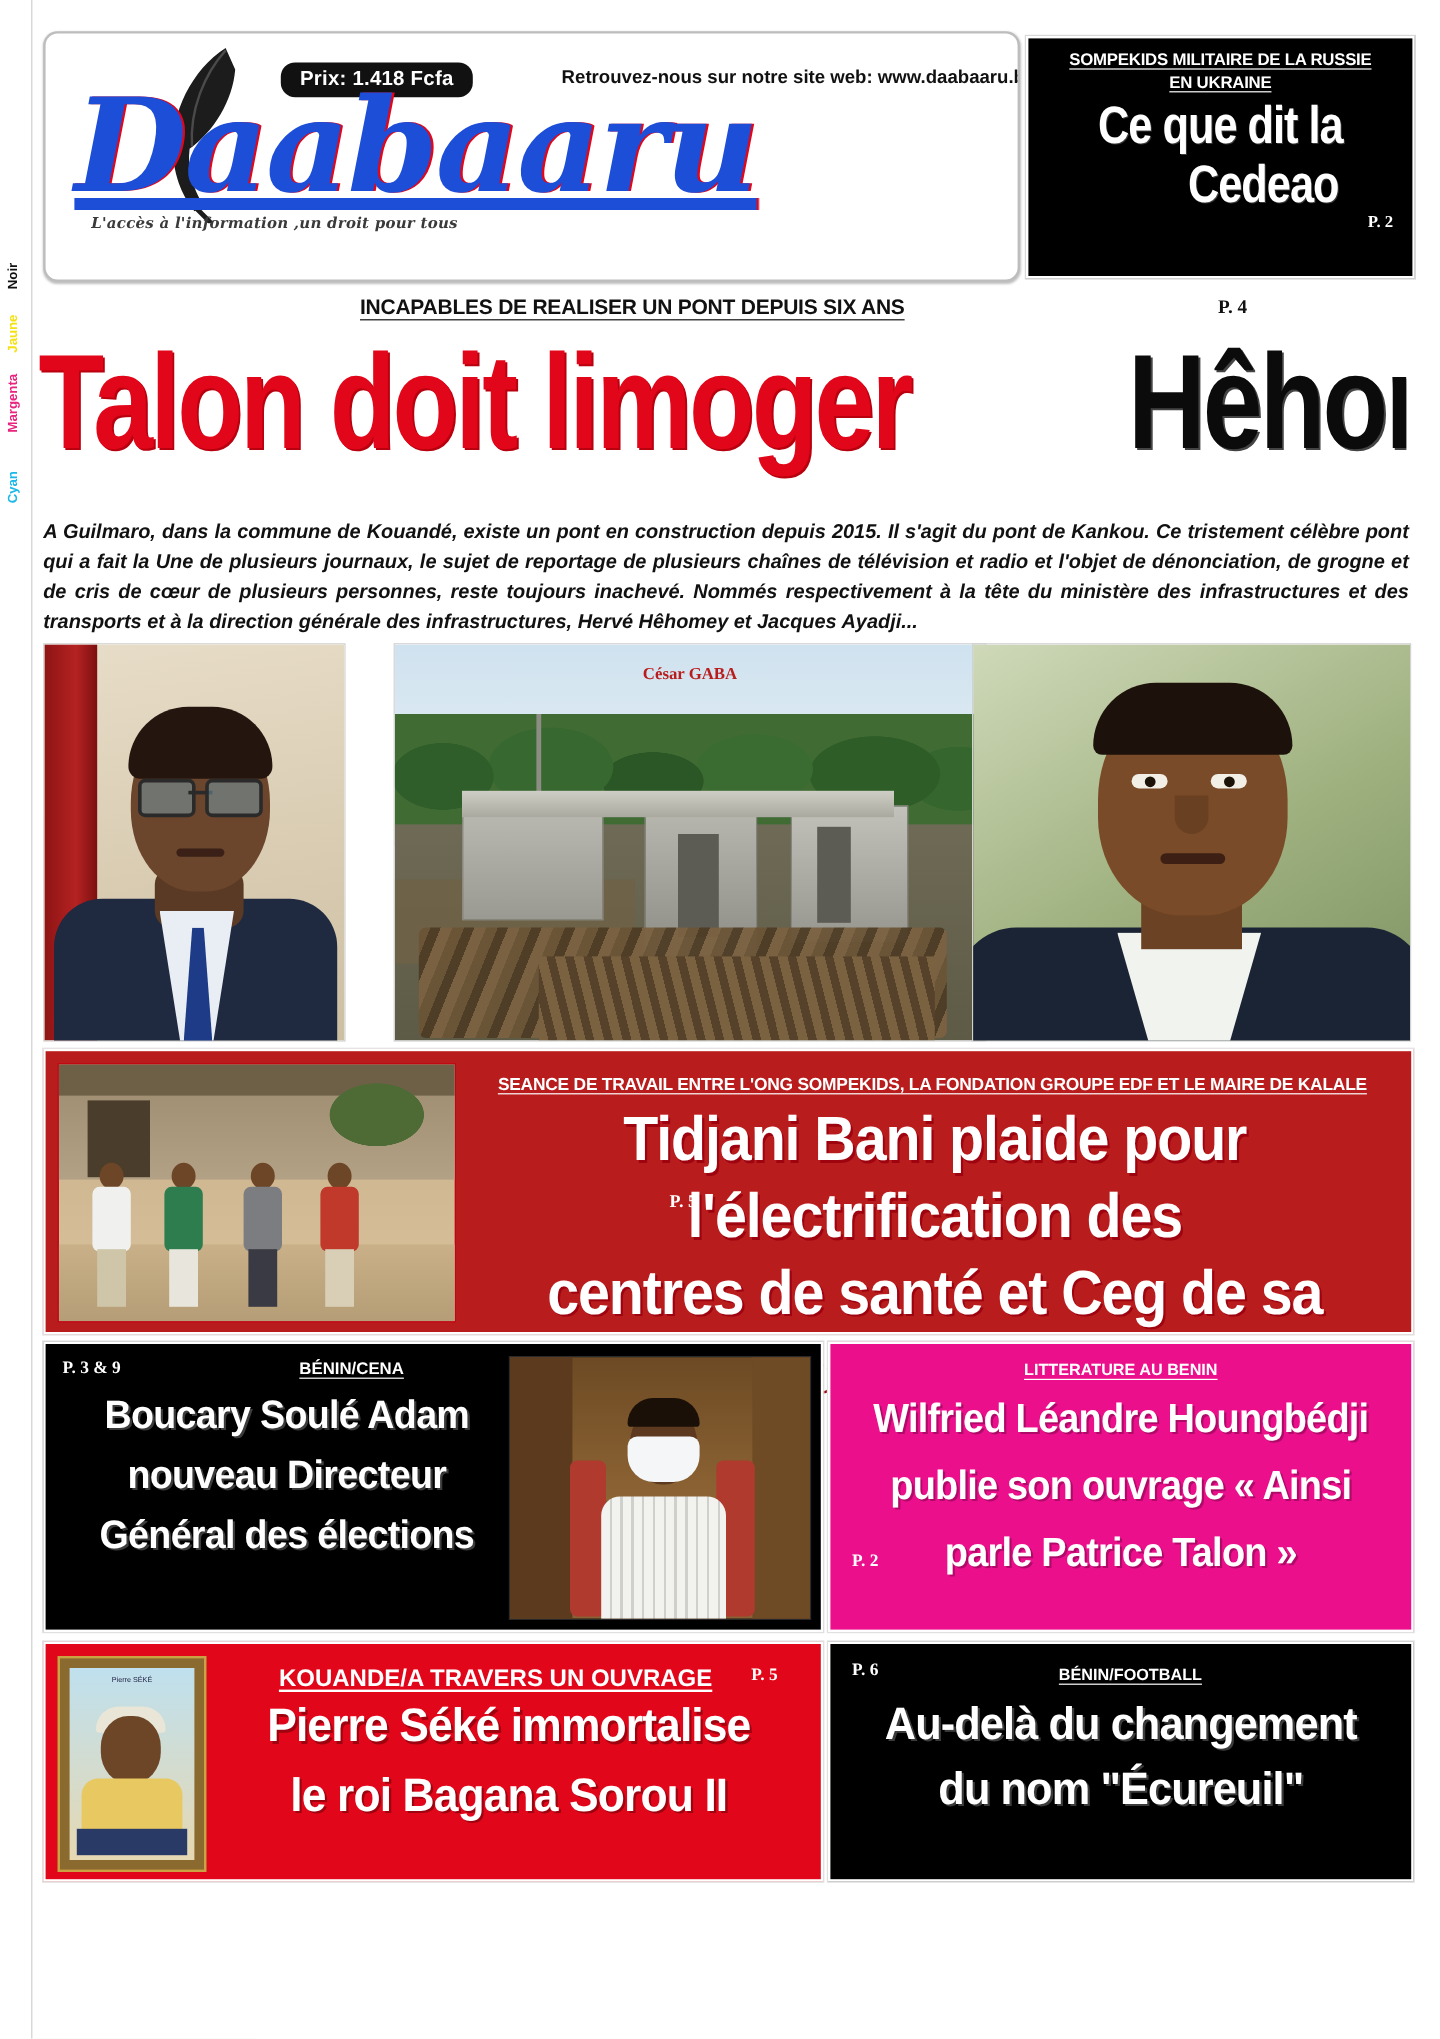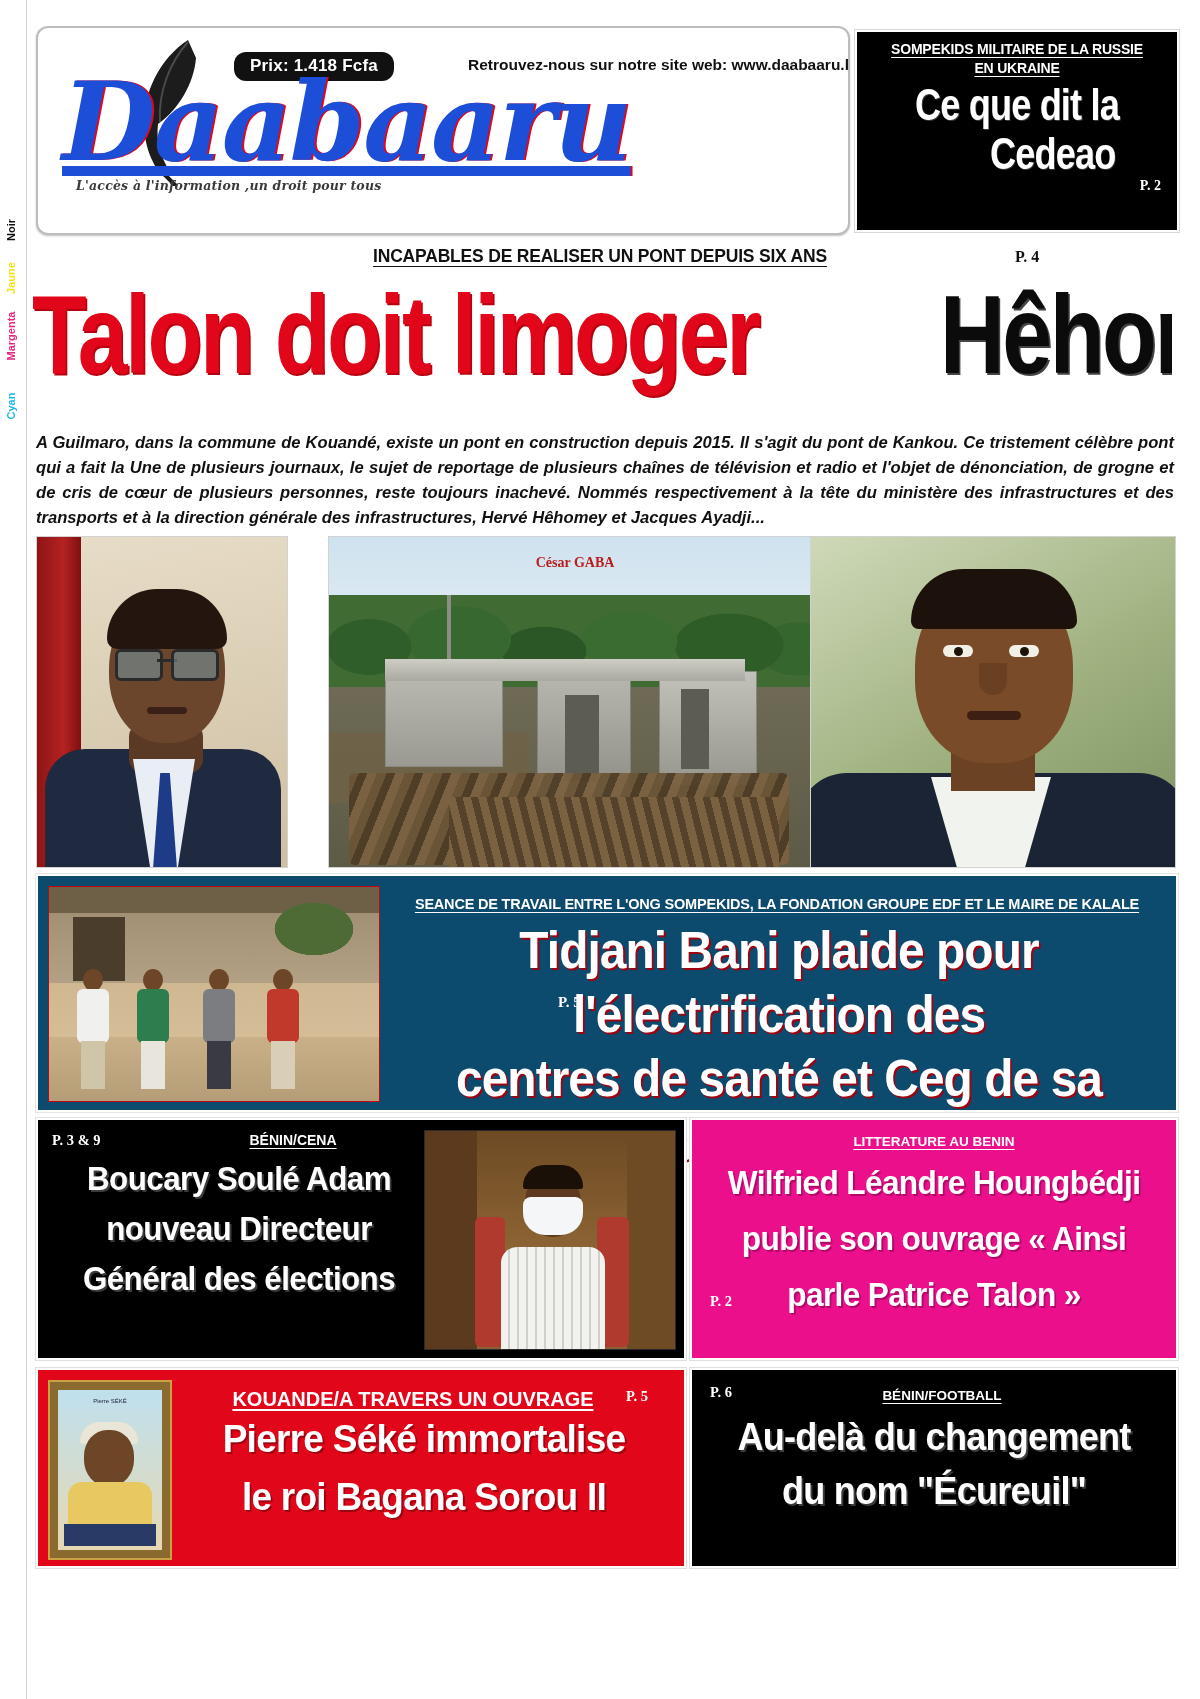--- a/index.html
+++ b/index.html
@@ -96,21 +96,21 @@
     text-shadow:1px 1px 0 #3a3a3a;
   }
   .uk-head .l2{display:block;text-align:right;padding-right:34px;}
   .uk-page{
     position:absolute;right:16px;bottom:36px;
     font-size:14px;font-weight:bold;font-family:"Liberation Serif",serif;
   }
 
   
   .main-kicker{
-    position:absolute;left:300px;top:246px;width:600px;text-align:center;
+    position:absolute;left:300px;top:246px;width:600px;text-align:left;
     font-size:17.5px;font-weight:bold;color:#111;
     text-decoration:underline;text-underline-offset:4px;
     letter-spacing:-.2px;white-space:nowrap;
   }
   .main-page{
     position:absolute;left:1015px;top:248px;
     font-family:"Liberation Serif",serif;font-size:16px;font-weight:bold;color:#111;
   }
 
   
@@ -198,21 +198,21 @@
   .p3-eyeL{position:absolute;left:132px;top:108px;width:30px;height:12px;background:#f2efe6;border-radius:8px;}
   .p3-eyeR{position:absolute;left:198px;top:108px;width:30px;height:12px;background:#f2efe6;border-radius:8px;}
   .p3-pupL{position:absolute;left:143px;top:110px;width:9px;height:9px;background:#1b1208;border-radius:50%;}
   .p3-pupR{position:absolute;left:209px;top:110px;width:9px;height:9px;background:#1b1208;border-radius:50%;}
   .p3-nose{position:absolute;left:168px;top:126px;width:28px;height:32px;background:#6a4023;border-radius:0 0 14px 14px;}
   .p3-mouth{position:absolute;left:156px;top:174px;width:54px;height:9px;background:#3d2013;border-radius:5px;}
 
   
   .redband{
     position:absolute;left:36px;top:874px;width:1138px;height:234px;
-    background:#0c4a6e;border:2px solid #fff;outline:1px solid #e5e5e5;
+    background:#b91c1c;border:2px solid #fff;outline:1px solid #e5e5e5;
   }
   .rb-photo{position:absolute;left:10px;top:10px;width:330px;height:214px;overflow:hidden;border:1px solid #c30513;}
   .rbp-sky{position:absolute;inset:0;background:linear-gradient(#c7ae8a,#d9c39c);}
   .rbp-build{position:absolute;left:0;top:0;width:330px;height:96px;background:linear-gradient(#9b8a6d,#b2a184);}
   .rbp-roof{position:absolute;left:0;top:0;width:330px;height:26px;background:#6e5f47;}
   .rbp-door{position:absolute;left:24px;top:30px;width:52px;height:64px;background:#4a3d2b;}
   .rbp-tree{position:absolute;right:10px;top:2px;width:110px;height:80px;background:radial-gradient(ellipse 60px 40px at 55px 40px,#4e6b35 65%,transparent 66%);}
   .rbp-ground{position:absolute;left:0;top:150px;width:330px;height:64px;background:linear-gradient(#c9b088,#b59d77);}
   .rbp-p{position:absolute;bottom:12px;width:40px;height:120px;}
   .rbp-p .hd{position:absolute;left:10px;top:0;width:20px;height:22px;background:#6d4527;border-radius:50%;}

